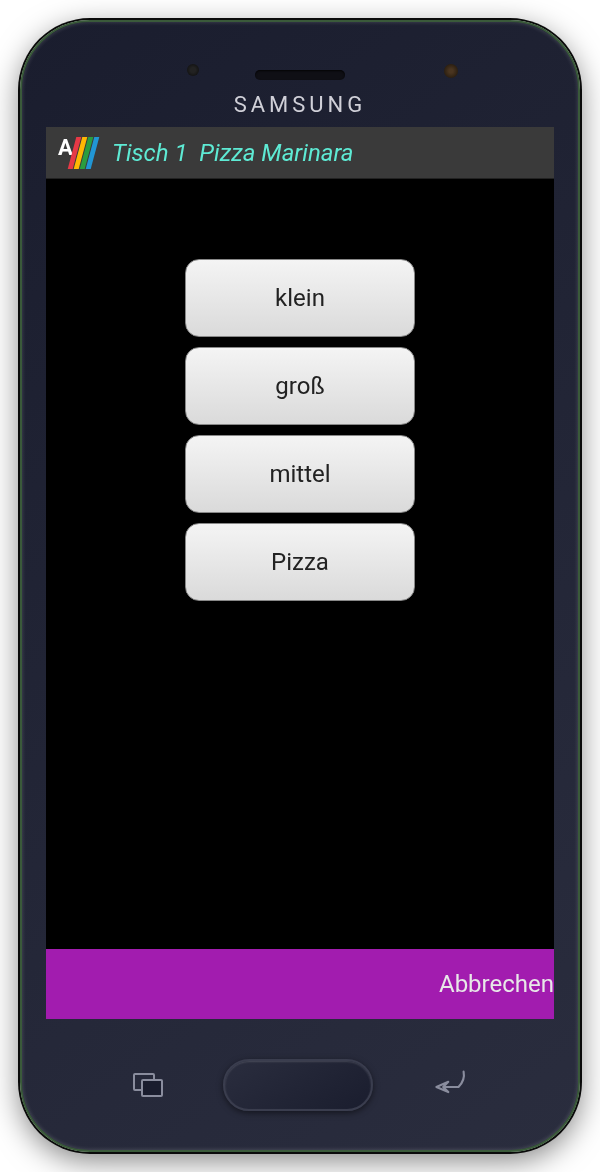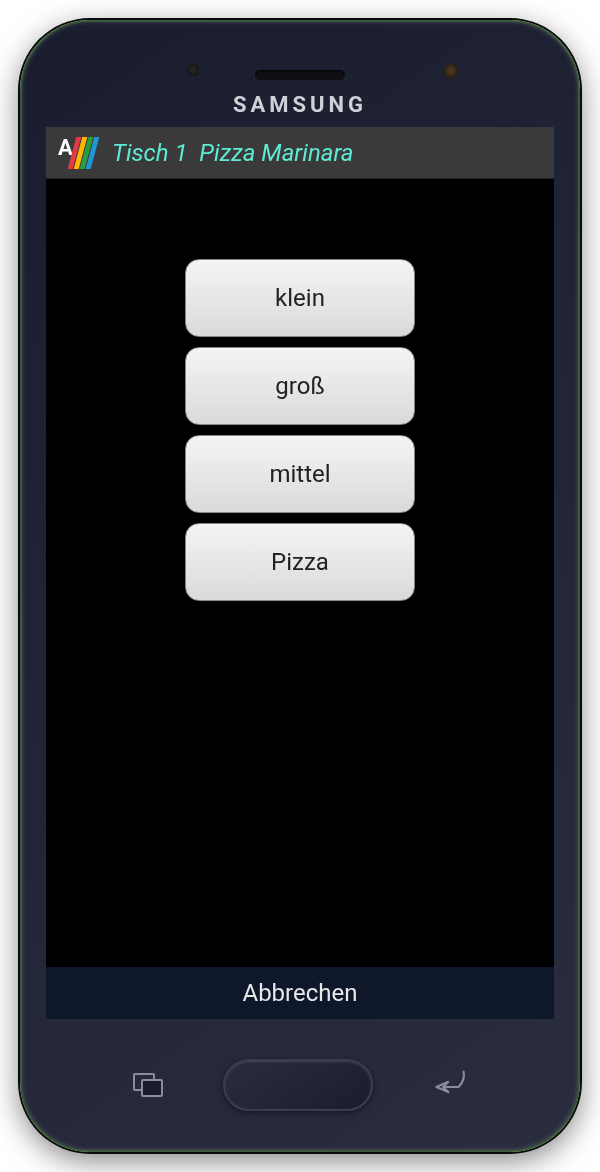--- a/index.html
+++ b/index.html
@@ -59,21 +59,21 @@
       border-radius: 50%;
     }
     .brand {
       position: absolute;
       top: 70px;
       width: 100%;
       text-align: center;
       color: #d0d0d8;
       font-size: 22px;
       letter-spacing: 4px;
-      font-weight: 700;
+      font-weight: 400;
     }
     .screen {
       width: 508px;
       height: 892px;
       background: #000;
       display: flex;
       flex-direction: column;
       position: relative;
       margin-top: 0px;
     }
@@ -138,25 +138,25 @@
       border-radius: 14px;
       display: flex;
       align-items: center;
       justify-content: center;
       font-size: 24px;
       color: #222;
       cursor: pointer;
       box-shadow: 0 1px 0 rgba(0,0,0,0.3);
     }
     .app-footer {
-      height: 52px;
-      background: #0f172a;
-      display: flex;
-      align-items: center;
-      justify-content: center;
+      height: 70px;
+      background: #a21caf;
+      display: flex;
+      align-items: center;
+      justify-content: flex-end;
       color: #e8e8e8;
       font-size: 24px;
       cursor: pointer;
     }
     .phone-bottom {
       flex: 1;
       width: 100%;
       display: flex;
       align-items: center;
       justify-content: center;

